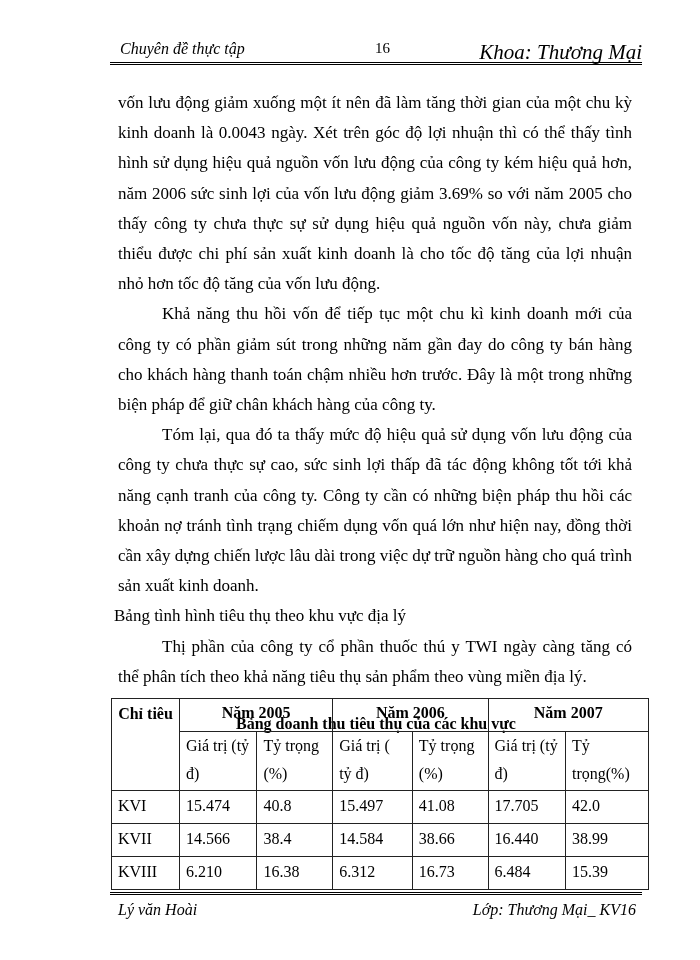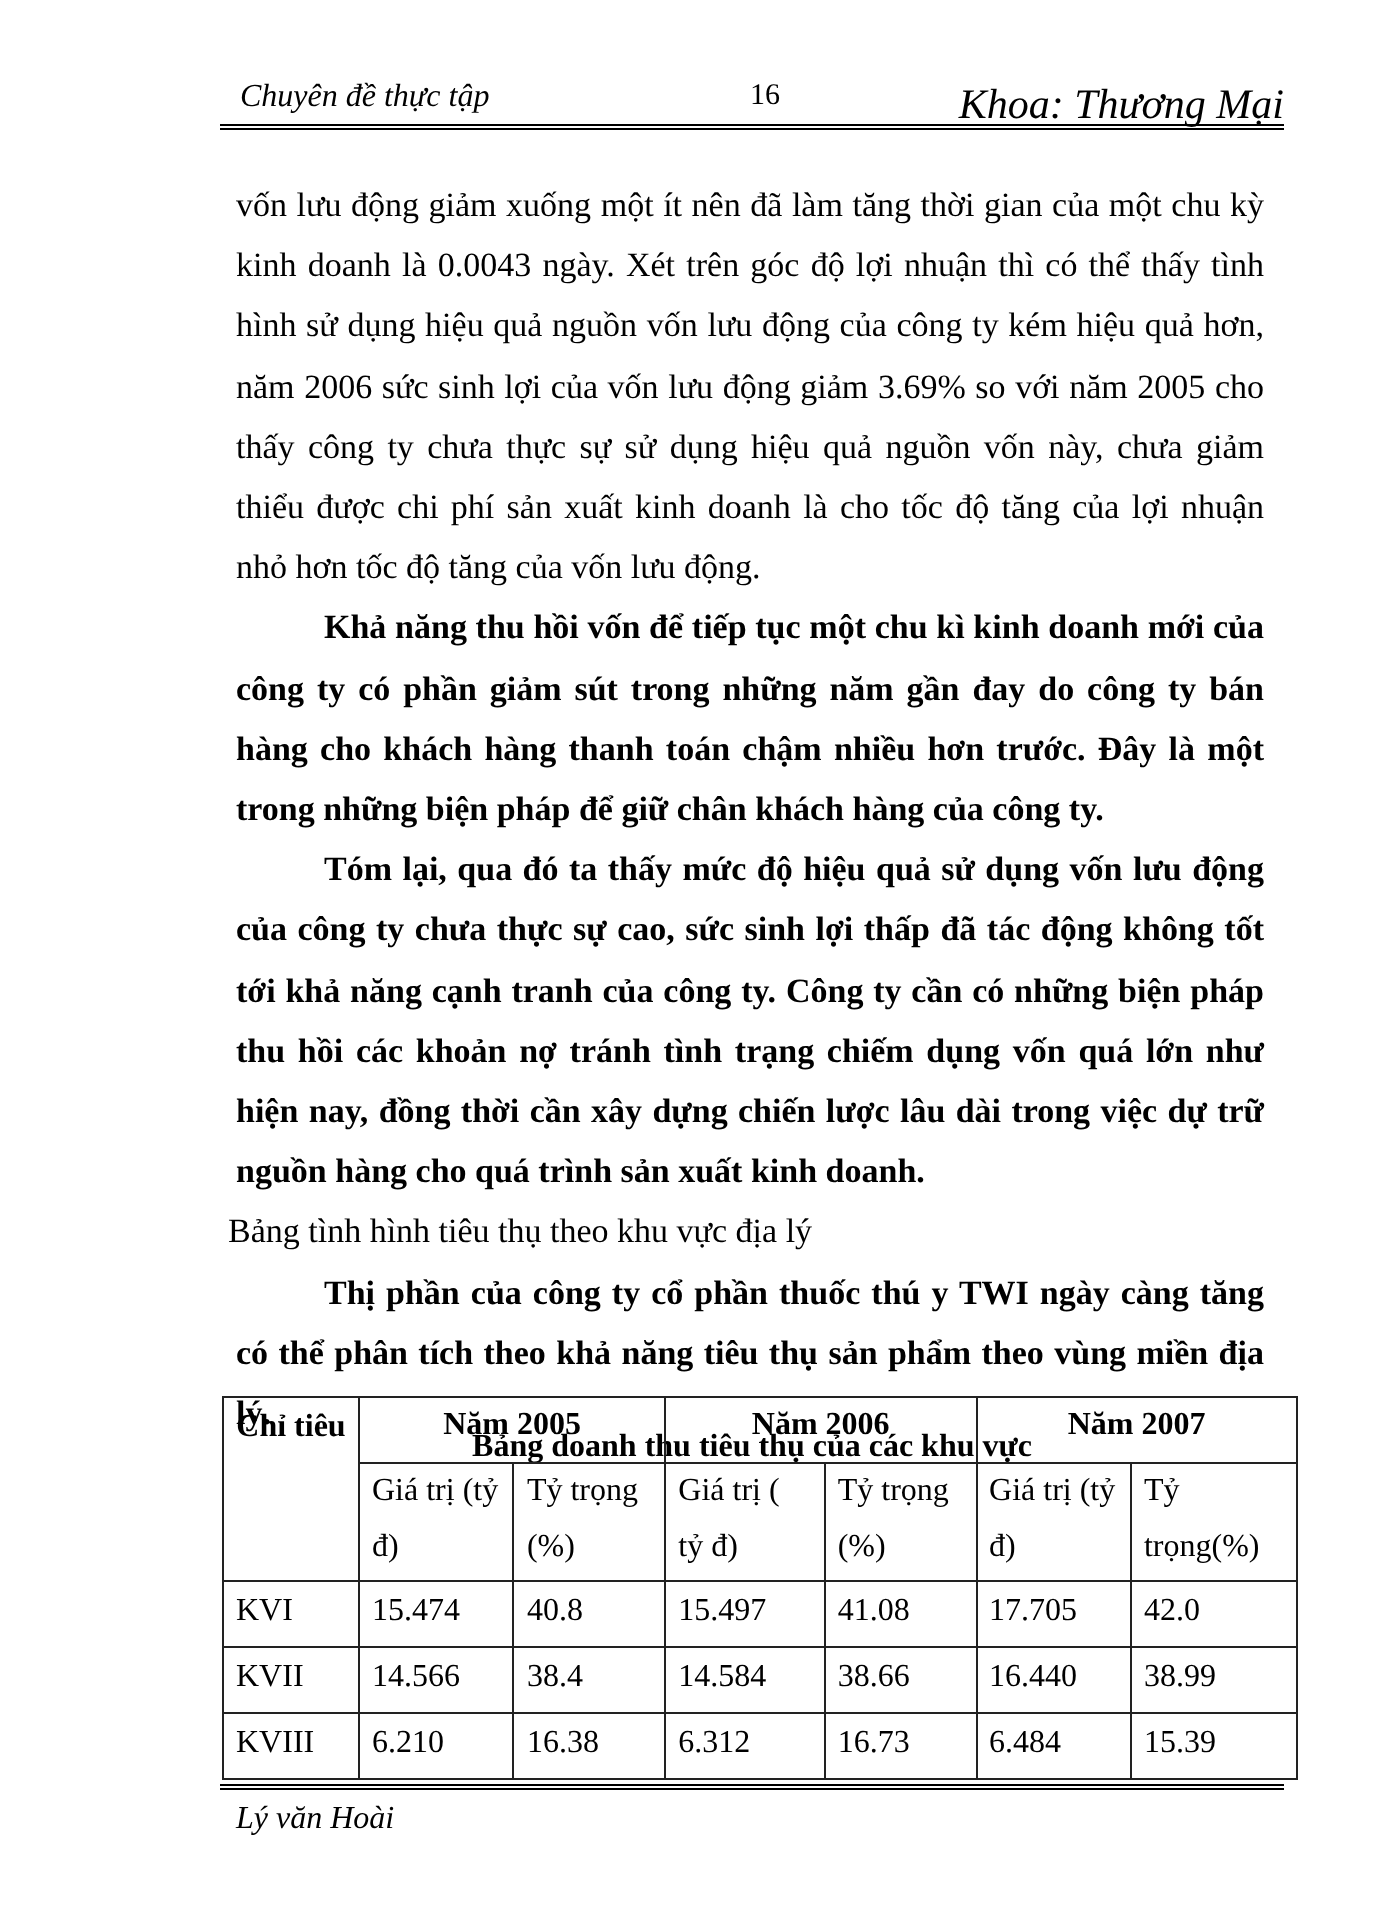--- a/index.html
+++ b/index.html
@@ -7,21 +7,21 @@
            font-family: "Liberation Serif", "DejaVu Serif", serif; color: #000; }
 
     .page-header { position: absolute; left: 110px; top: 38px; width: 532px; height: 24px;
                    border-bottom: 3px double #000; }
     .page-header .left { position: absolute; left: 10px; top: 2px; font-style: italic; font-size: 16px; }
     .page-header .center { position: absolute; left: 265px; top: 2px; font-size: 15px; }
     .page-header .right { position: absolute; right: 0; top: 2px; font-style: italic; font-size: 21px; }
 
     .body-text { position: absolute; left: 118px; top: 88px; width: 514px; font-size: 17px; line-height: 30.2px; }
     .para { margin: 0; text-align: justify; }
-    .indent { text-indent: 44px; font-weight: bold; }
+    .indent { text-indent: 44px; }
     .section-heading { margin: 0; font-style: italic; font-size: 15.5px; line-height: 30.2px; }
 
     .table-title { position: absolute; left: 110px; top: 668px; width: 532px; text-align: center;
                    font-weight: bold; font-size: 16px; margin-top: 47px; }
     table.sales { position: absolute; left: 111px; top: 698px; width: 538px; border-collapse: collapse;
                   font-size: 16px; }
     table.sales td, table.sales th { border: 1px solid #222; padding: 0 6px; vertical-align: top; }
     table.sales th { font-weight: bold; text-align: center; height: 32px; line-height: 28px; }
     table.sales .sub { height: 58px; line-height: 28px; font-weight: normal; text-align: left; }
     table.sales td { height: 32px; line-height: 30px; }
@@ -92,13 +92,14 @@
     <td>6.312</td>
     <td>16.73</td>
     <td>6.484</td>
     <td>15.39</td>
   </tr>
 </tbody>
   </table>
 
 <div class="page-footer">
   <span class="left">Lý văn Hoài</span>
+  <span class="right">Lớp: Thương Mại_ KV16</span>
 </div>
 
 </body></html>

